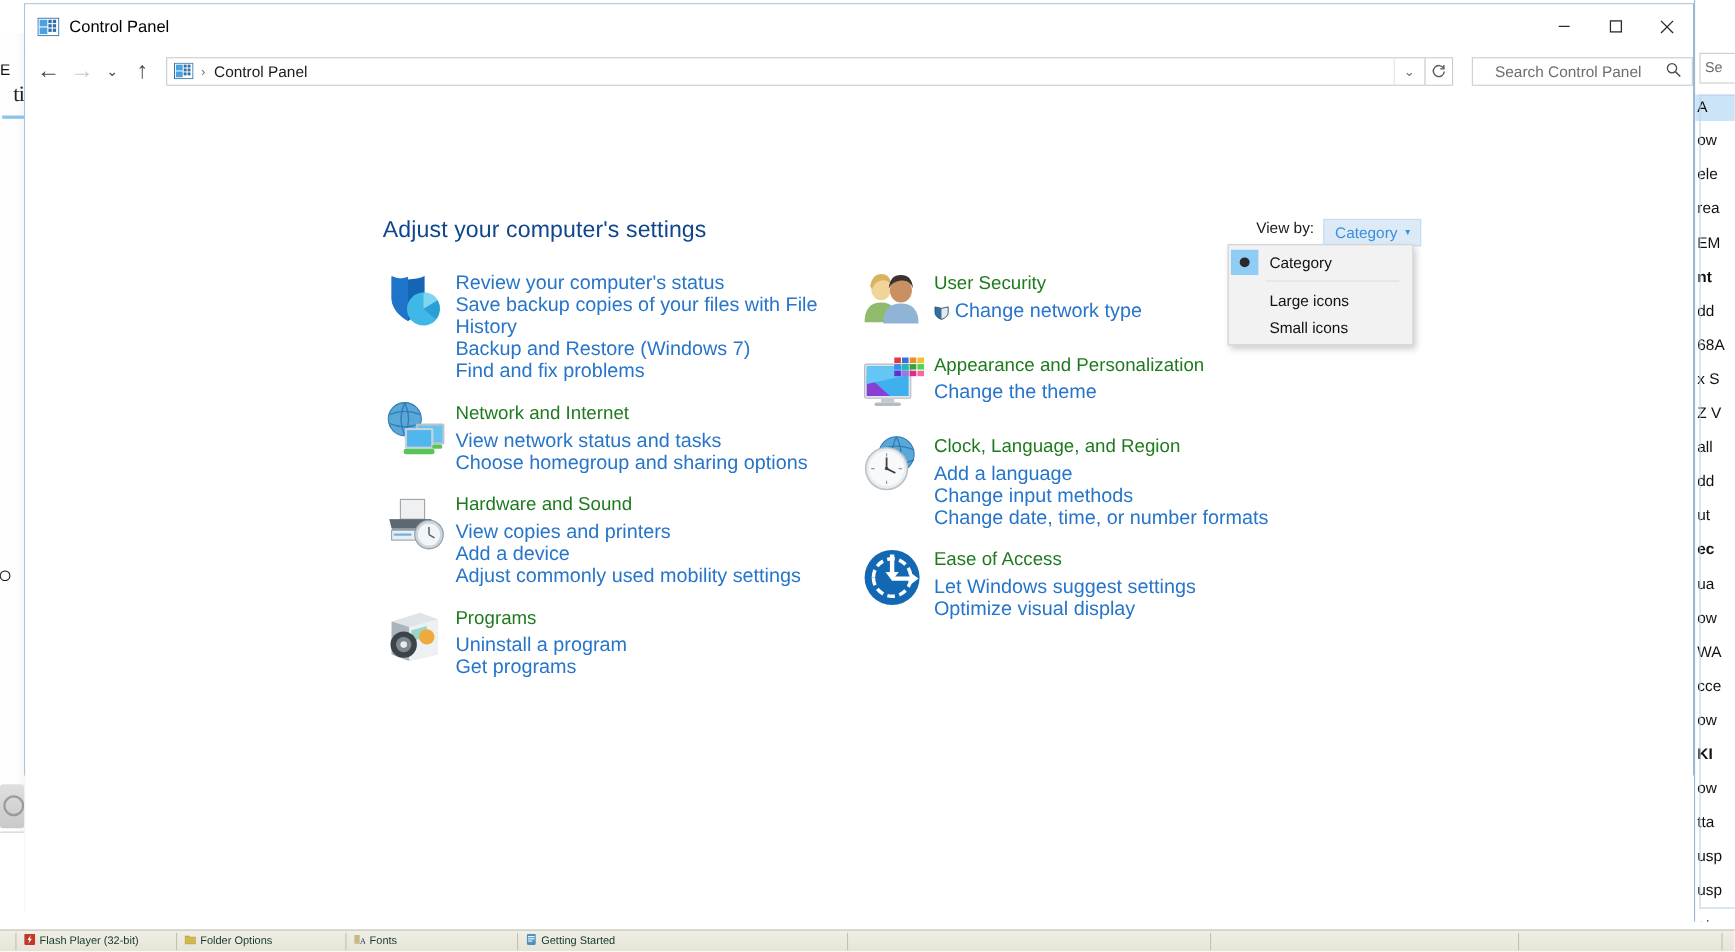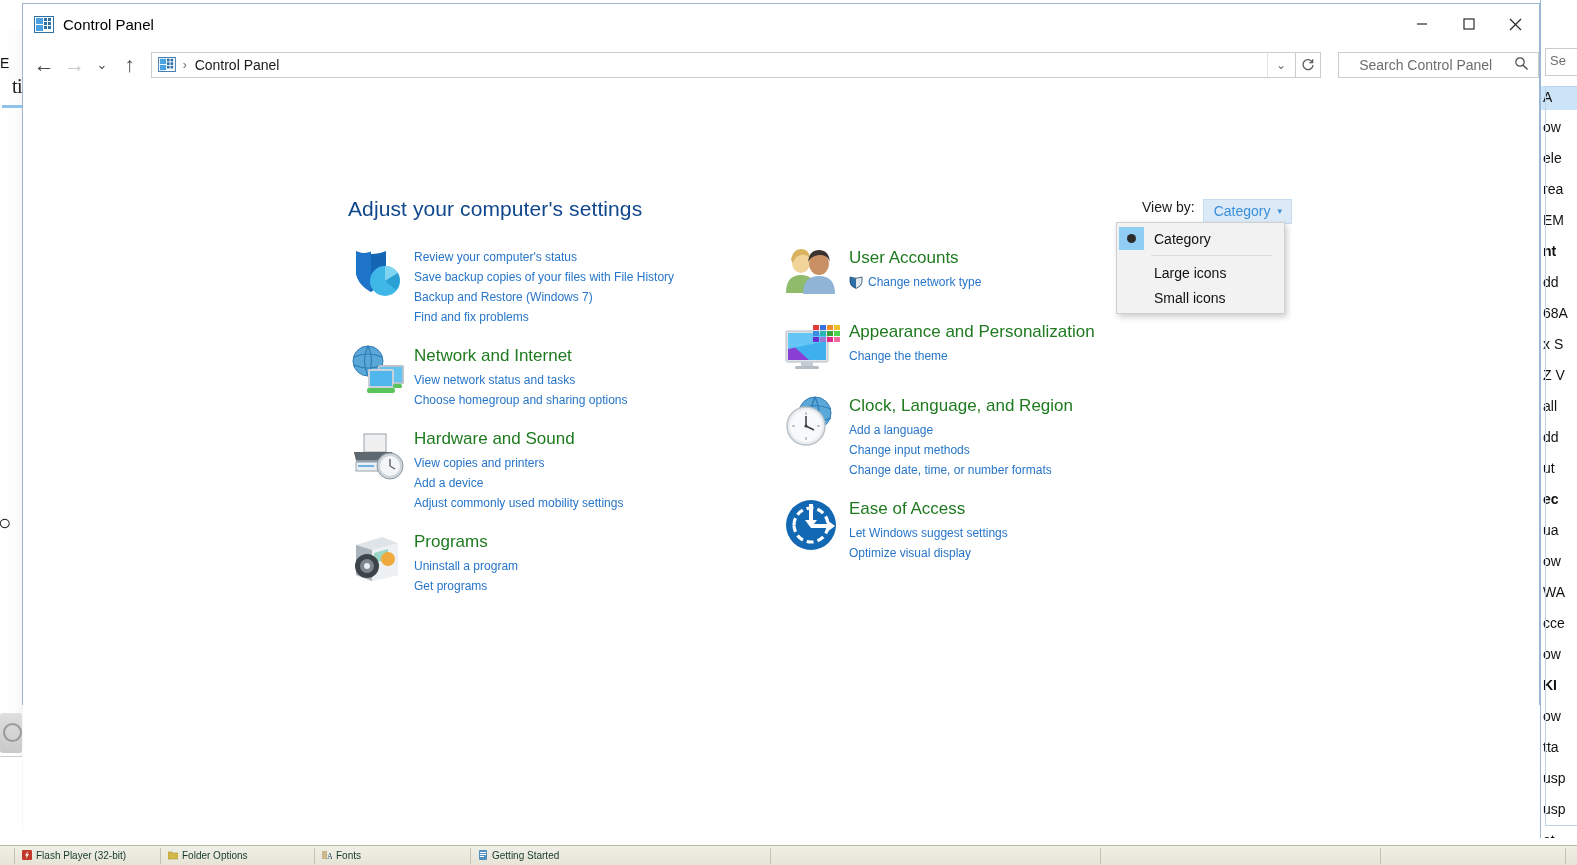--- a/index.html
+++ b/index.html
@@ -199,21 +199,21 @@
   .col.left{ left:0; width:420px; }
   .col.right{ left:435px; width:430px; }
   .cat{ position:relative; display:flex; margin-bottom:16px; }
   .cat-icon{ width:60px; height:58px; flex:none; position:relative; margin-right:6px; }
   .cat-body{ padding-top:2px; }
   .cat-title{
     font-size:17px; color:#1f7a1f; font-family:"Liberation Sans",sans-serif;
     line-height:22px; margin-bottom:3px;
   }
   .cat-link{
-    font-size:12px; color:#2775c9; line-height:20px;
+    font-size:18px; color:#2775c9; line-height:20px;
     display:flex; align-items:center;
   }
   .shield-inline{
     width:14px; height:14px; margin-right:5px; flex:none; position:relative;
   }
 
   
   .icon-svg{ position:absolute; left:0; top:0; }
 </style>
 </head>
@@ -504,21 +504,21 @@
               <div class="cat-icon">
       <svg width="60" height="58" viewBox="0 0 60 58">
         <ellipse cx="18" cy="18" rx="9" ry="10" fill="#f0d49a"></ellipse>
         <path d="M8 15 Q10 4 18 4 Q27 4 27 15 Q25 9 18 10 Q12 11 10 18 Z" fill="#d9b35f"></path>
         <path d="M3 48 Q3 30 18 30 Q33 30 33 48 Z" fill="#8fbb6b"></path>
         <ellipse cx="36" cy="19" rx="10" ry="11" fill="#c99064"></ellipse>
         <path d="M25 17 Q26 5 36 5 Q46 5 47 17 Q44 9 36 10 Q28 11 25 17 Z" fill="#3a3330"></path>
         <path d="M20 49 Q20 31 36 31 Q52 31 52 49 Z" fill="#8fb4d6"></path>
       </svg></div>
               <div class="cat-body">
-                <div class="cat-title">User Accounts</div>
+                <div class="cat-title">User Security</div>
                 <div class="cat-link">
                   <span class="shield-inline">
       <svg width="14" height="14" viewBox="0 0 14 14">
         <path d="M1 2 Q7 4.5 13 2 L13 7 Q13 11 7 13.5 Q1 11 1 7 Z" fill="#f0b429"></path>
         <path d="M1 2 Q4 3.3 7 3.4 L7 13.5 Q1 11 1 7 Z" fill="#2f6fa8"></path>
         <path d="M7 3.4 Q10 3.3 13 2 L13 7 Q13 11 7 13.5 Z" fill="#e3e8ec"></path>
         <path d="M1 2 Q7 4.5 13 2 L13 7 Q13 11 7 13.5 Q1 11 1 7 Z" fill="none" stroke="#1d4f7a" stroke-width="0.8"></path>
       </svg></span>
                   <span>Change network type</span>
                 </div>

